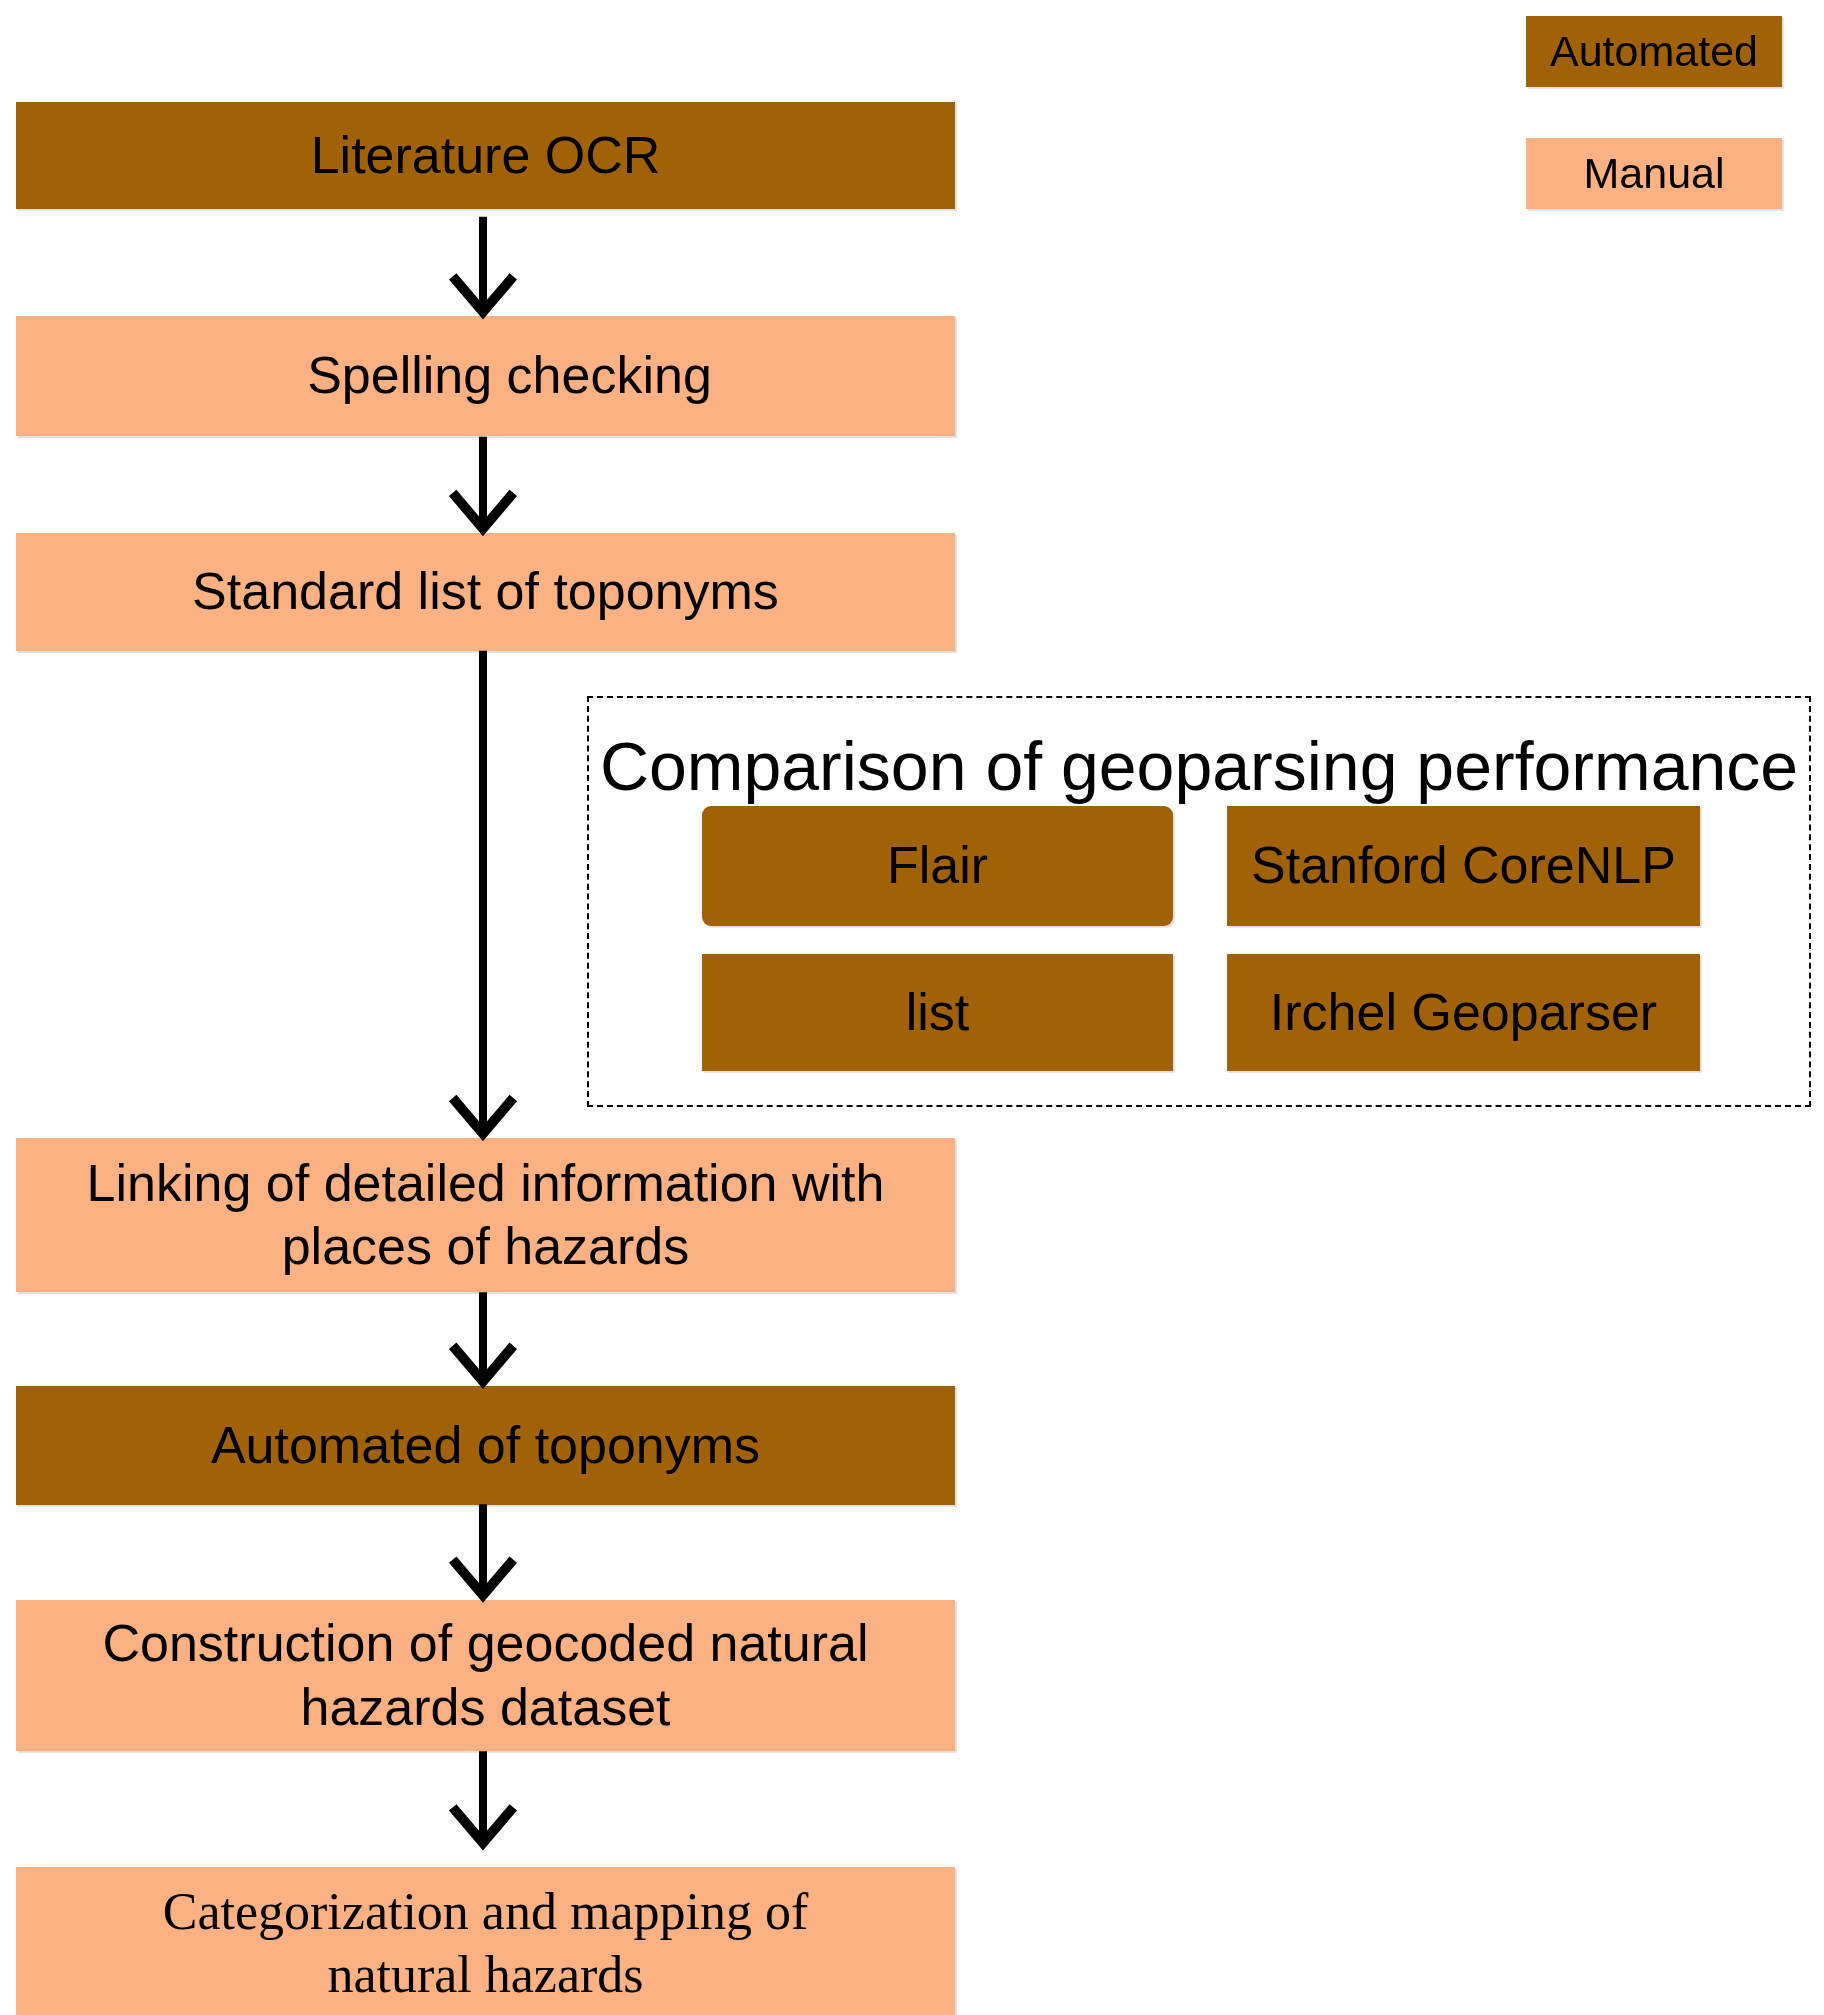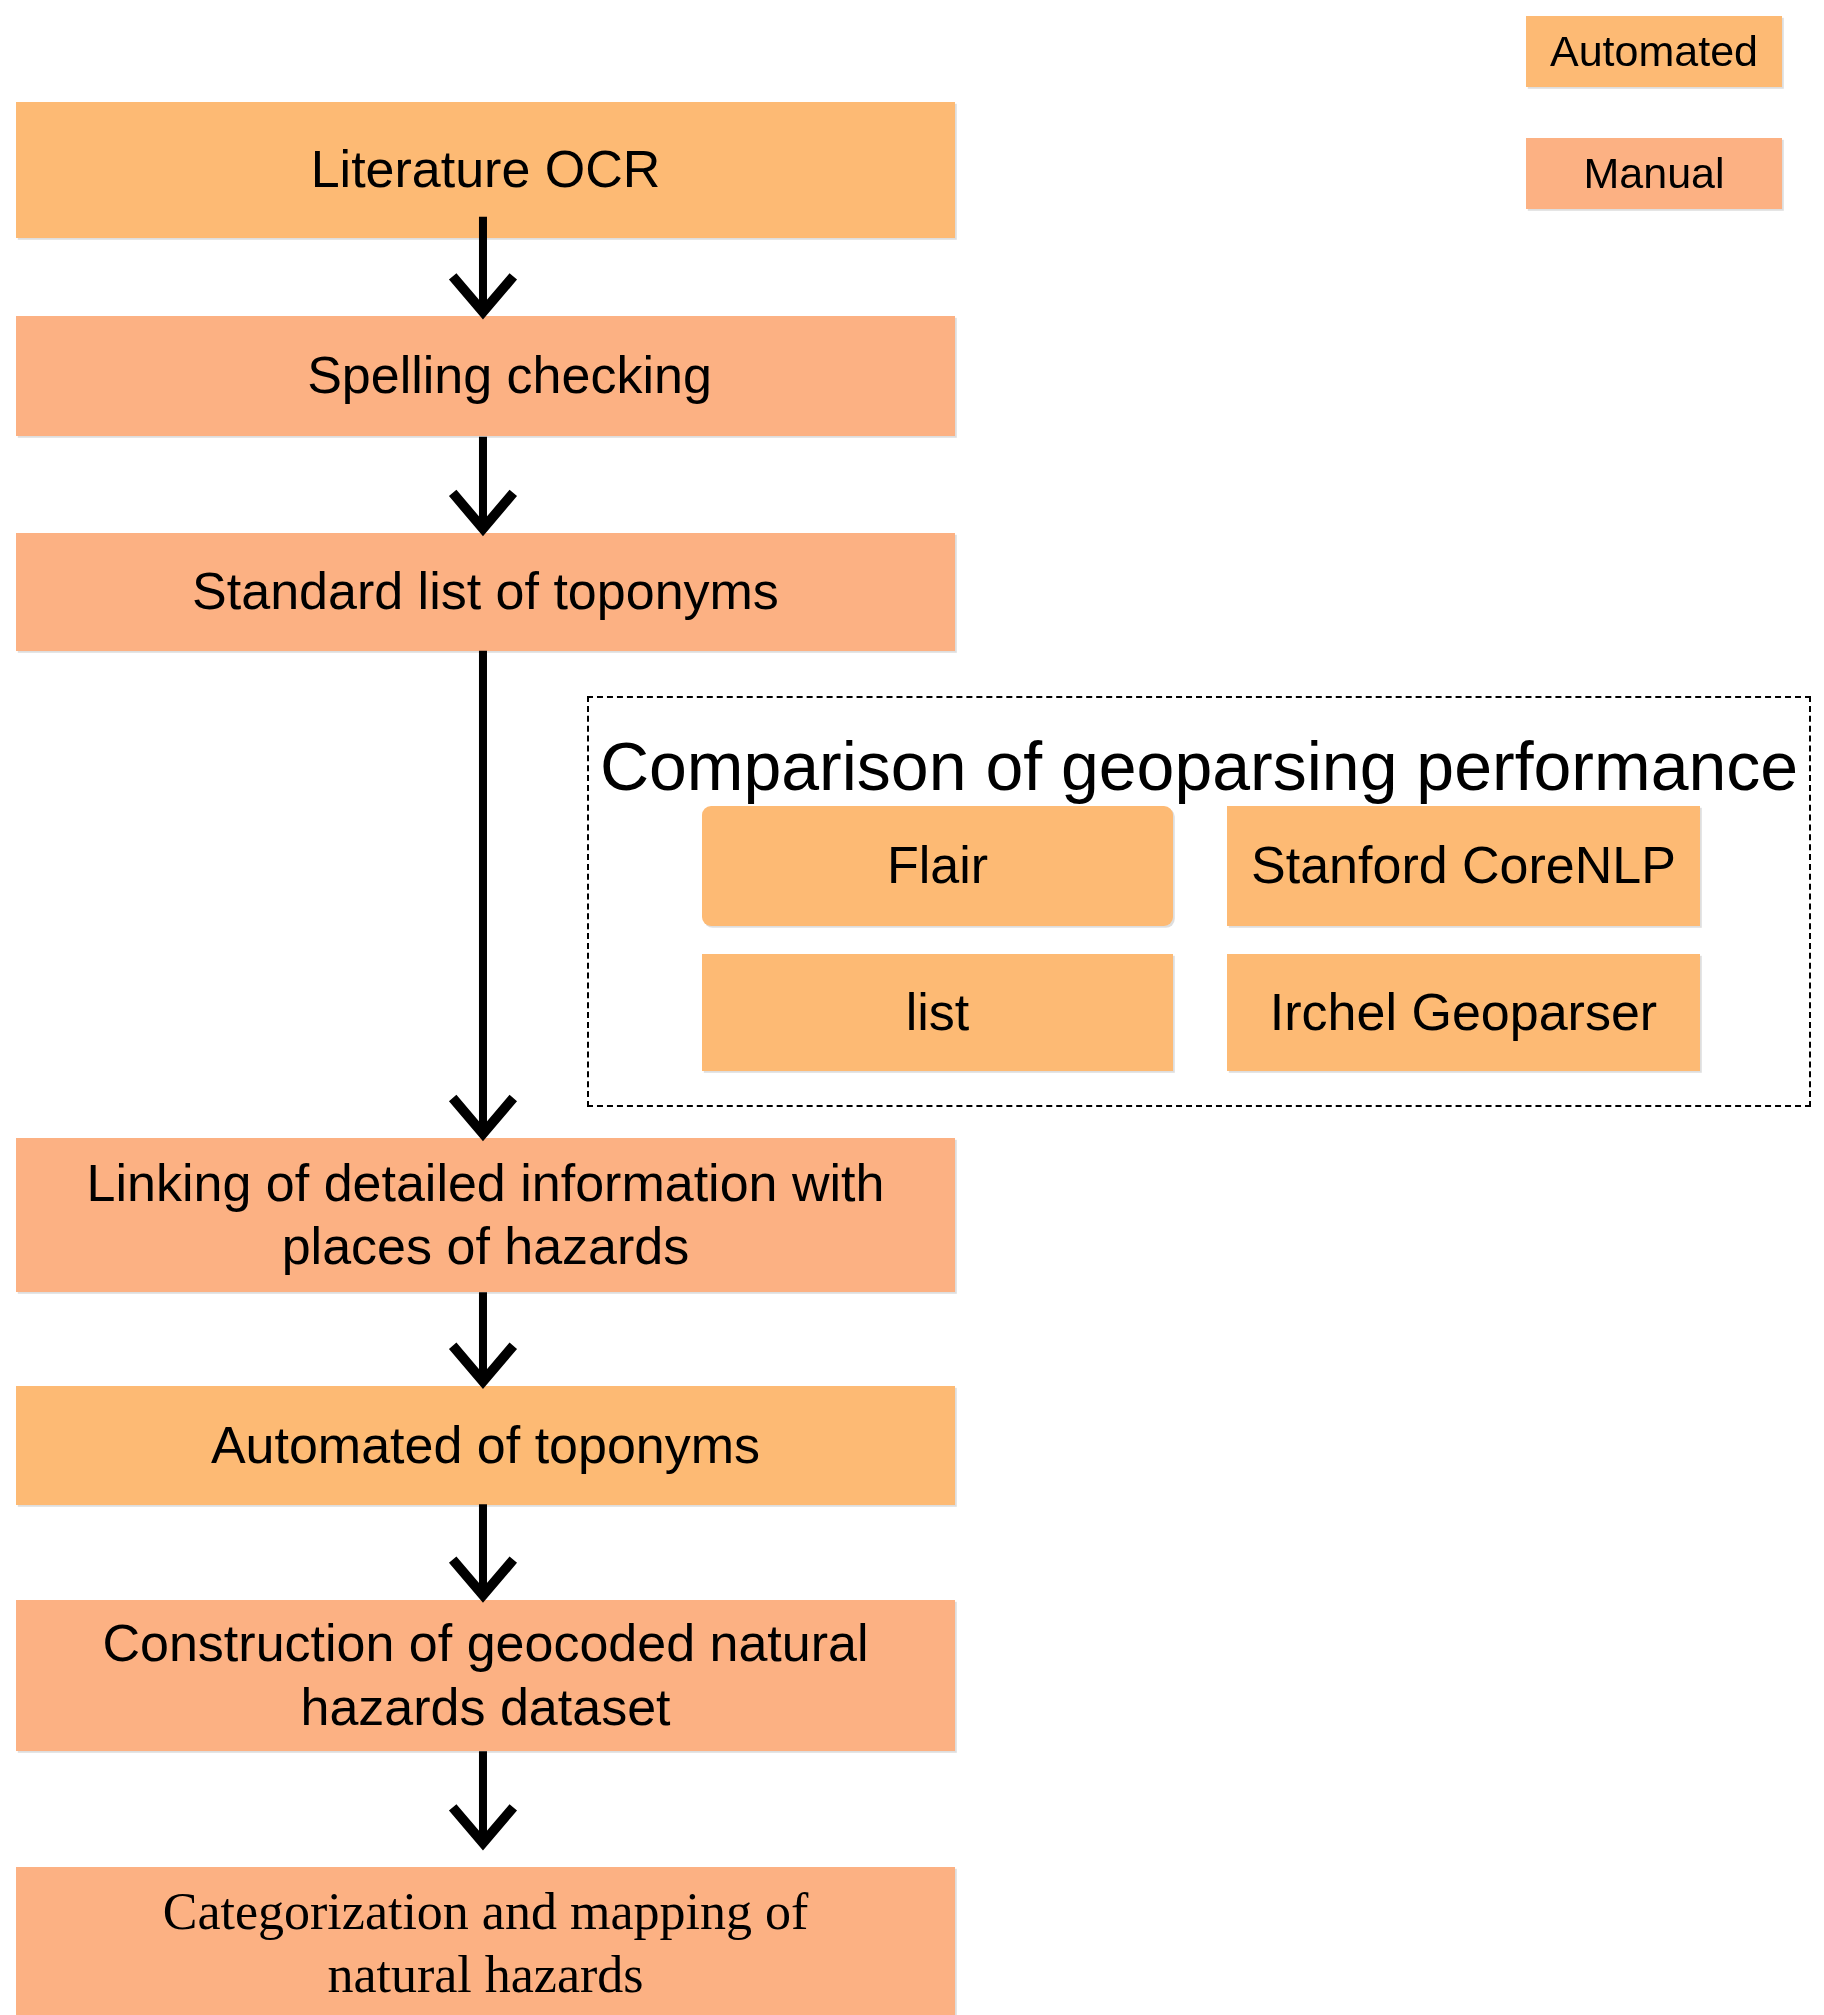--- a/index.html
+++ b/index.html
@@ -23,21 +23,21 @@
     position: absolute;
     box-sizing: border-box;
     display: flex;
     align-items: center;
     justify-content: center;
     text-align: center;
     color: #000000;
     line-height: 1.22;
     box-shadow: 1.8px 1.8px 0 0 rgba(0,0,0,0.13);
   }
-  .box.green  { background: #fdba74; }
+  .box.green  { background: #a16207; }
   .box.orange { background: #FCB183; }
 
   .box-label {
     display: block;
     width: 100%;
     padding: 0 12.5px;
     box-sizing: border-box;
     white-space: pre-line;
   }
 
@@ -94,21 +94,21 @@
 <div id="canvas">
 
   <div class="box green legend-box" style="top:16px;height:71px;">
     <span class="box-label">Automated</span>
   </div>
 
   <div class="box orange legend-box" style="top:138px;height:71px;">
     <span class="box-label">Manual</span>
   </div>
 
-  <div class="box green main-box" style="top:102px;height:136px;align-items:center;">
+  <div class="box green main-box" style="top:102px;height:107px;align-items:center;">
     <span class="box-label">Literature OCR</span>
   </div>
 
   <div class="box orange main-box" style="top:316px;height:120px;padding-left:48px;">
     <span class="box-label">Spelling checking</span>
   </div>
 
   <div class="box orange main-box" style="top:533px;height:118px;">
     <span class="box-label">Standard list of toponyms</span>
   </div>

